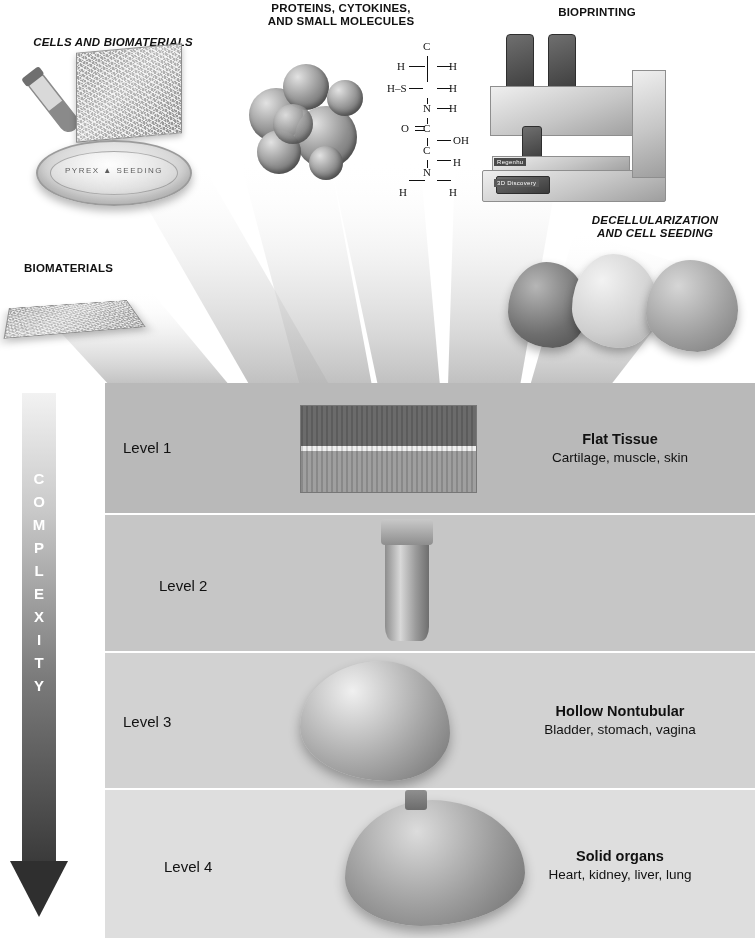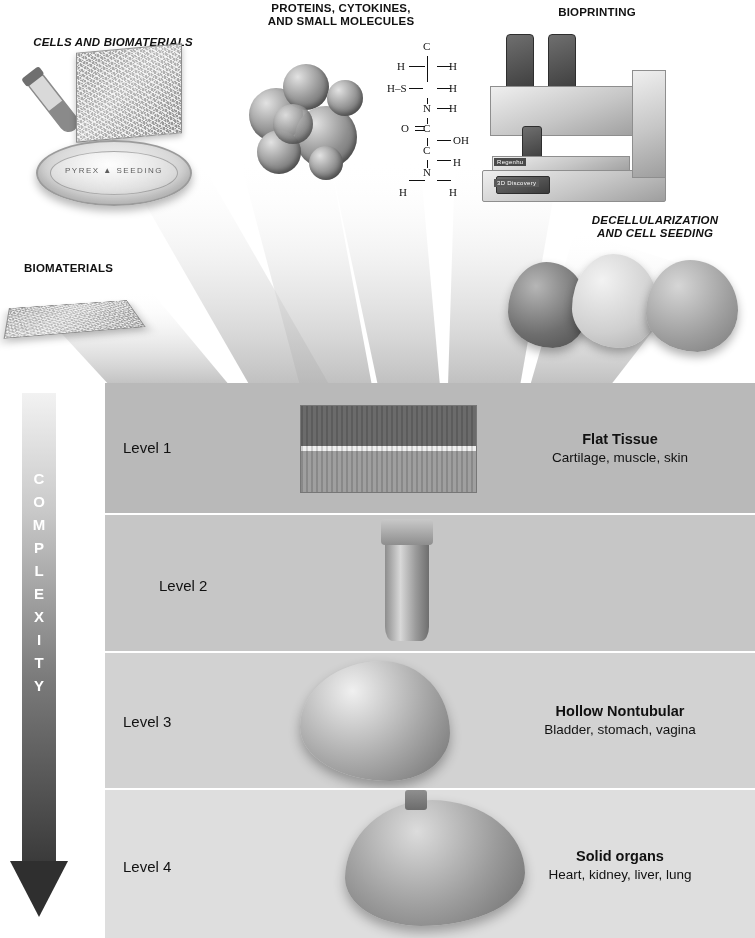--- a/index.html
+++ b/index.html
@@ -406,21 +406,21 @@
     <div class="level-row" style="top:268px; height:137px; background:#d2d2d2;">
       <div class="level-label" style="top:60px;">Level 3</div>
       <div class="organ stomach" style="left:195px; top:8px; width:150px; height:120px;"></div>
       <div class="level-text" style="top:50px;">
         <span class="level-title">Hollow Nontubular</span>
         <span>Bladder, stomach, vagina</span>
       </div>
     </div>
 
     <div class="level-row" style="top:405px; height:150px; background:#dedede;">
-      <div class="level-label" style="top:68px;">Level 4</div>
+      <div class="level-label" style="top:68px;margin-left:41px;">Level 4</div>
       <div class="organ liver" style="left:240px; top:10px; width:180px; height:126px;"></div>
       <div class="organ" style="left:300px; top:0px; width:22px; height:20px; background:linear-gradient(180deg,#8f8f8f,#6c6c6c); border-radius:3px;"></div>
       <div class="level-text" style="top:58px;">
         <span class="level-title">Solid organs</span>
         <span>Heart, kidney, liver, lung</span>
       </div>
     </div>
 
   </div>
 </div>

